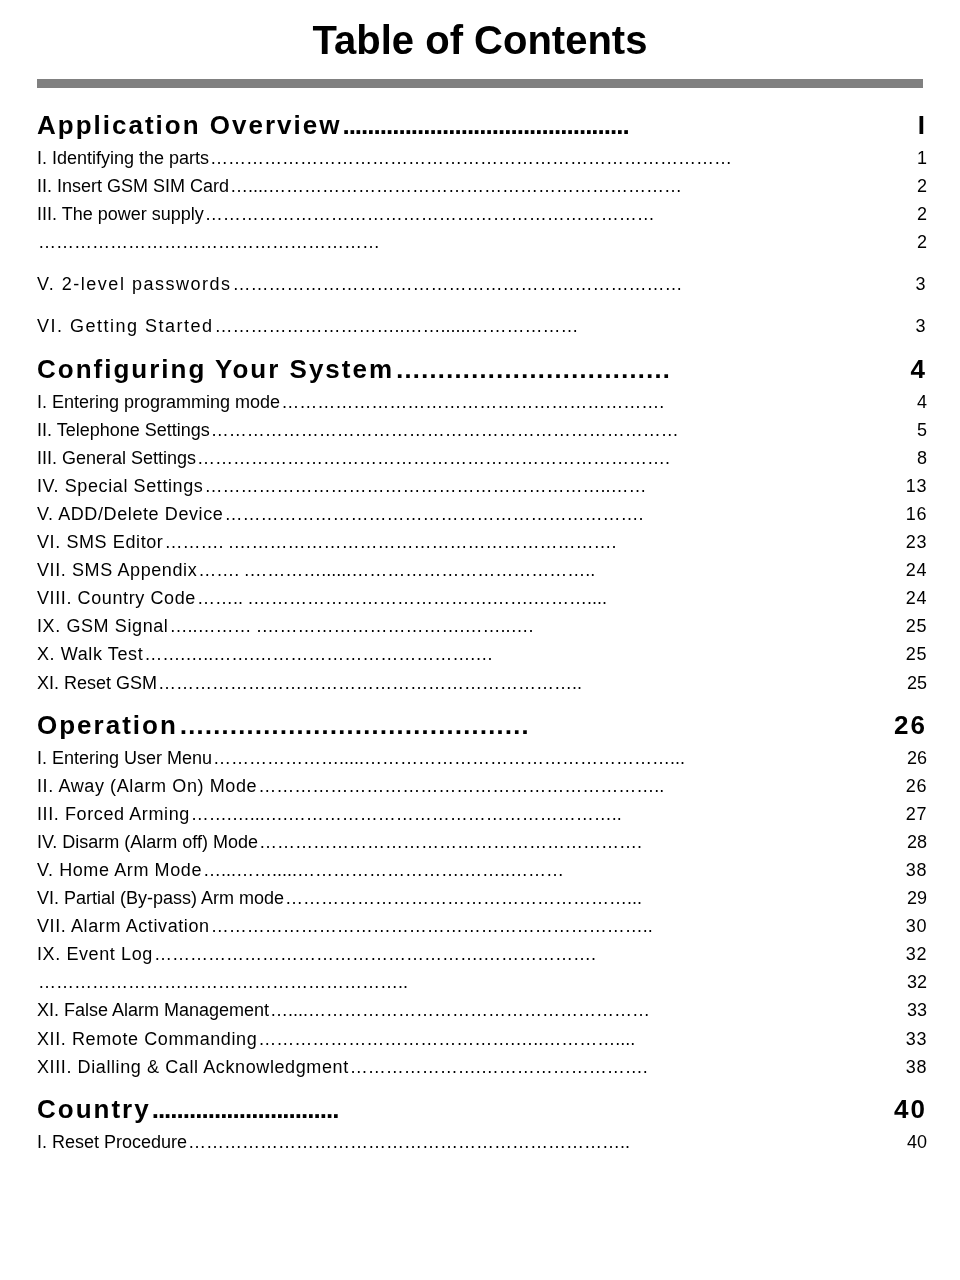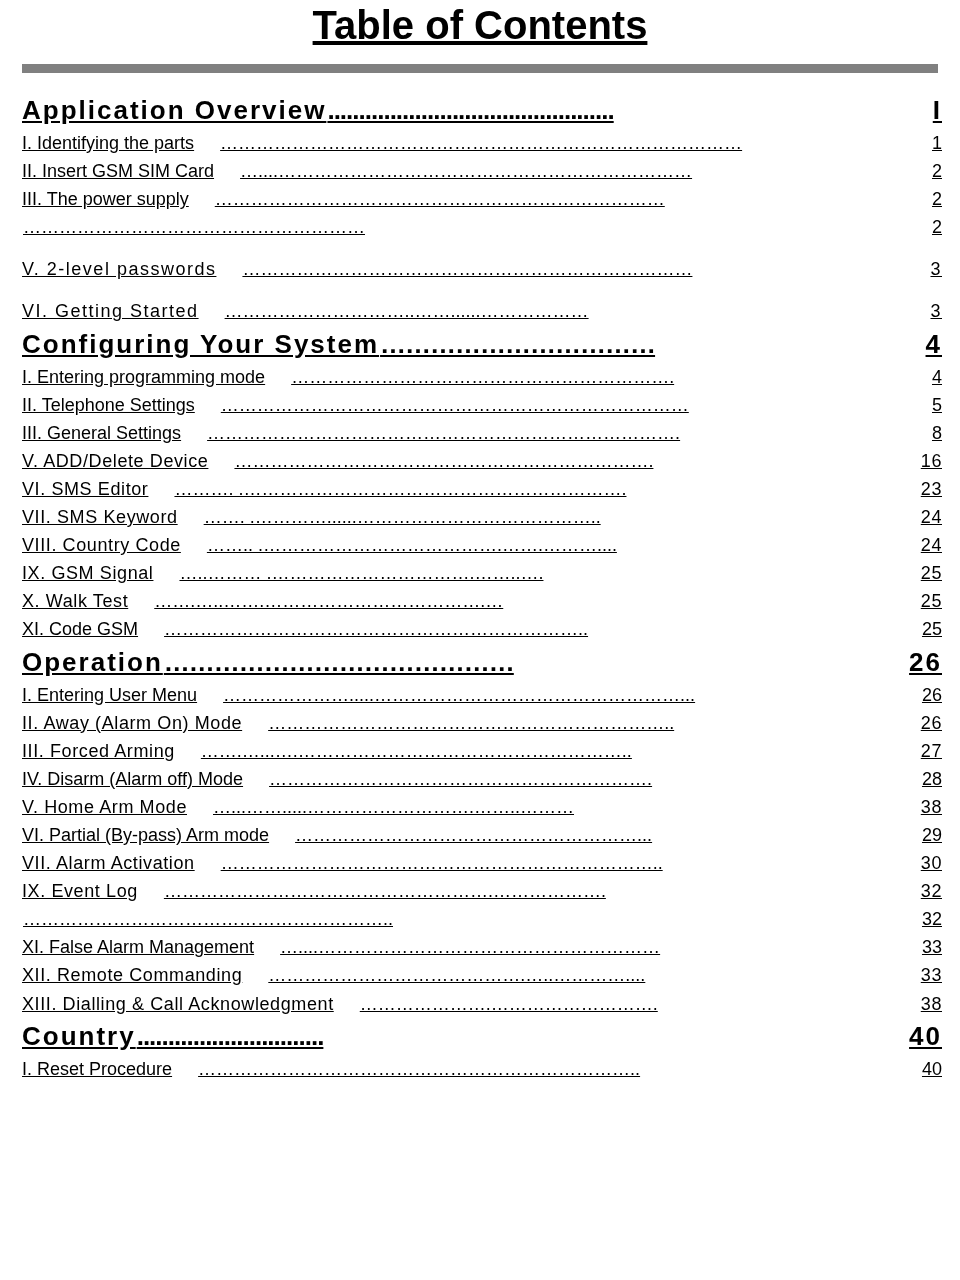--- a/index.html
+++ b/index.html
@@ -11,23 +11,22 @@
     width: 960px;
     height: 1280px;
     font-family: "Liberation Sans", sans-serif;
     color: #000000;
     overflow: hidden;
   }
   .page {
     position: relative;
     width: 960px;
     height: 1280px;
-    padding: 0;
+    padding: 15px;
     box-sizing: border-box;
-    text-decoration: underline;
   }
   .doc-title {
     text-align: center;
     font-size: 40px;
     font-weight: bold;
     letter-spacing: 0px;
     margin: 0;
     padding: 4px 0 10px 0;
     line-height: 1.05;
   }
@@ -38,21 +37,21 @@
   }
   .toc {
     padding: 0 18px 0 22px;
   }
   .section-head {
     font-size: 26px;
     font-weight: bold;
     letter-spacing: 2px;
     display: flex;
     align-items: flex-end;
-    margin: 4px 0 4px 0;
+    margin: 14px 0 4px 0;
     white-space: nowrap;
   }
   .section-head .leader {
     flex: 1 1 auto;
     overflow: hidden;
     white-space: nowrap;
     letter-spacing: -1px;
     font-weight: bold;
     font-size: 26px;
     padding: 0 1px;
@@ -61,21 +60,20 @@
     flex: 0 0 auto;
     font-weight: bold;
   }
   .entry {
     font-size: 18px;
     display: flex;
     align-items: flex-end;
     margin: 2px 0;
     white-space: nowrap;
     line-height: 1.45;
-    gap: 25px;
   }
   .entry .label {
     flex: 0 0 auto;
   }
   .entry .leader {
     flex: 1 1 auto;
     overflow: hidden;
     white-space: nowrap;
     letter-spacing: 0px;
     font-size: 18px;
@@ -148,51 +146,56 @@
       <span class="label">II. Telephone Settings</span>
       <span class="leader">……………………………………………………………………</span>
       <span class="pg">5</span>
     </div>
     <div class="entry">
       <span class="label">III. General Settings</span>
       <span class="leader">…………………………………………………………………….</span>
       <span class="pg">8</span>
     </div>
     <div class="entry sp2">
+      <span class="label">IV.  Special  Settings</span>
+      <span class="leader">…………………………………………………………..……</span>
+      <span class="pg">13</span>
+    </div>
+    <div class="entry sp2">
       <span class="label">V.  ADD/Delete  Device</span>
       <span class="leader">…………………………………………………………….</span>
       <span class="pg">16</span>
     </div>
     <div class="entry sp2">
       <span class="label">VI.  SMS  Editor</span>
       <span class="leader">……….    .……………………………………………………….</span>
       <span class="pg">23</span>
     </div>
     <div class="entry sp2">
-      <span class="label">VII.  SMS  Keyword</span>
+      <span class="label">VII.  SMS  Appendix</span>
       <span class="leader">…….     .…………......…………………………………..</span>
       <span class="pg">24</span>
     </div>
     <div class="entry sp2">
       <span class="label">VIII.  Country  Code</span>
       <span class="leader">……..    .………………………………….…….………....</span>
       <span class="pg">24</span>
     </div>
     <div class="entry sp2">
       <span class="label">IX.  GSM  Signal</span>
       <span class="leader">…..………   .…………………………….……..….</span>
       <span class="pg">25</span>
     </div>
     <div class="entry sp2">
       <span class="label">X.  Walk  Test</span>
       <span class="leader">…….…..…….……………………………….…</span>
       <span class="pg">25</span>
     </div>
     <div class="entry">
-      <span class="label">XI. Code GSM</span>
+      <span class="label">XI. Reset GSM</span>
       <span class="leader">……………………………………………………………..</span>
       <span class="pg">25</span>
     </div>
 
     <div class="section-head">
       <span>Operation</span>
       <span class="leader">……………………………………</span>
       <span class="pg">26</span>
     </div>
     <div class="entry">

